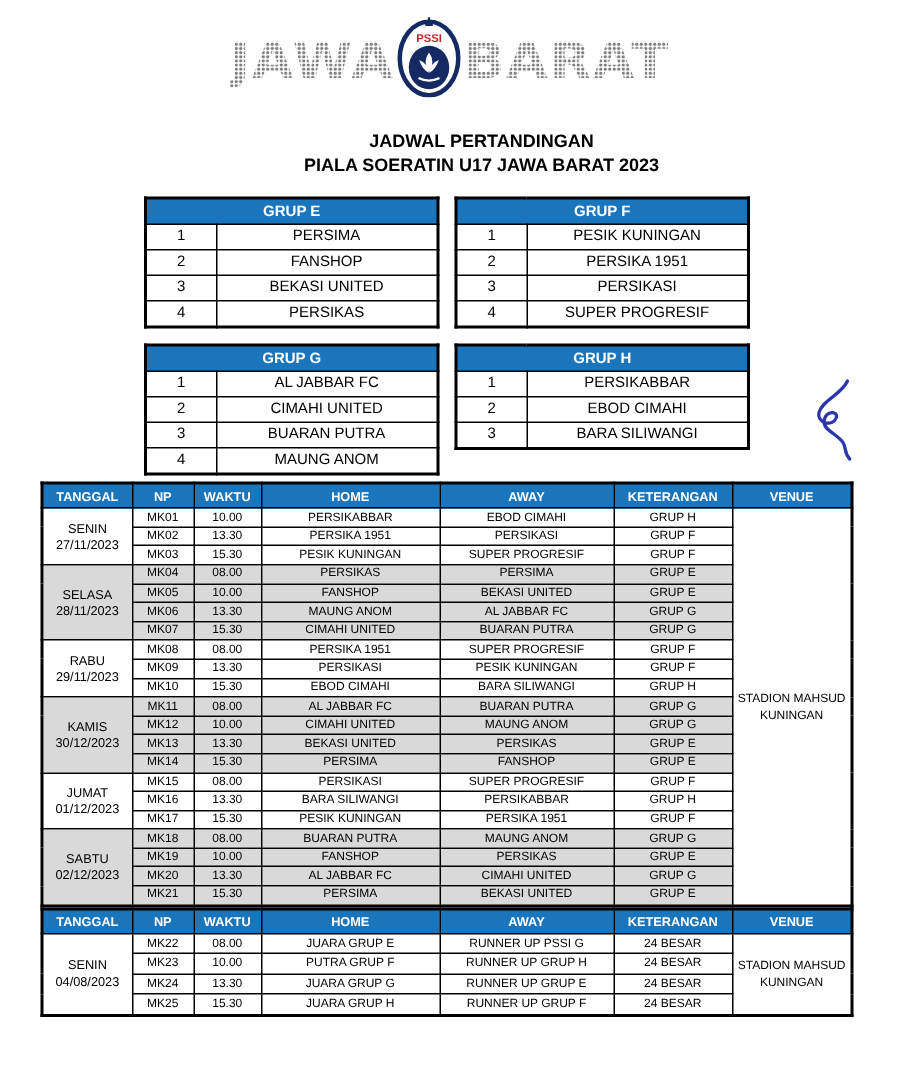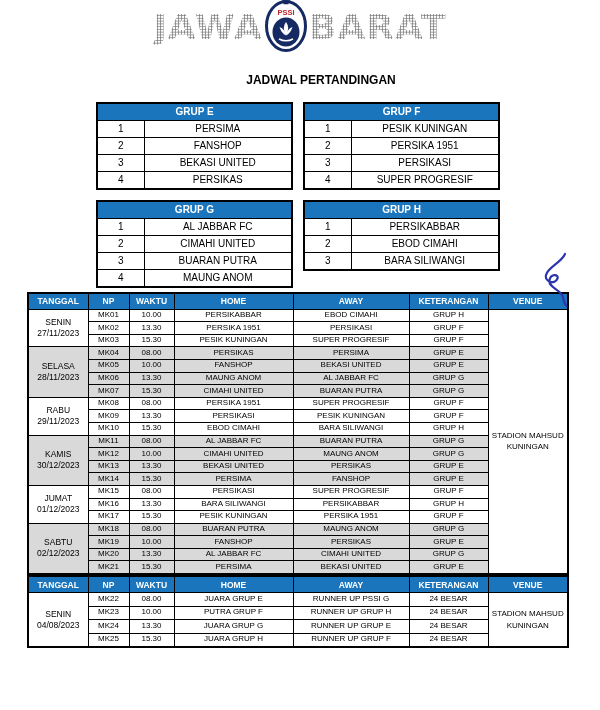--- a/index.html
+++ b/index.html
@@ -10,21 +10,21 @@
   html,body{margin:0;padding:0;}
   body{
     width:600px;height:710px;
     background:#ffffff;
     font-family:"Liberation Sans",sans-serif;
     color:#000;
     position:relative;
     overflow:hidden;
   }
   
-  .brand{ text-align:center; padding-top:0; }
+  .brand{ text-align:center; padding-top:14px; }
   .logo-row{ display:flex; align-items:center; justify-content:center; height:56px; }
   .logo-word{
     font-family:"DejaVu Sans",sans-serif;
     font-weight:800; font-size:36px; letter-spacing:1px; line-height:1;
     background-image:radial-gradient(circle,#7f7f7f 0.9px, rgba(130,130,130,.45) 1.15px, rgba(200,200,200,.15) 1.3px, transparent 1.45px);
     background-size:3px 3px;
     -webkit-background-clip:text; background-clip:text;
     color:transparent;
     transform:scaleY(.92);
   }
@@ -100,20 +100,21 @@
         <path d="M28.5 30 q-2 6.5 -6.5 8.5 q1 -6.5 6.5 -8.5" fill="#ffffff"></path>
         <path d="M15 42 q7 3.5 14 0" stroke="#ffffff" stroke-width="1.6" fill="none"></path>
       </svg>
     </span>
     <span class="logo-word">BARAT</span>
   </div>
 </div>
 
 <div class="titles">
   <div class="title-line">JADWAL PERTANDINGAN</div>
+  <div class="title-line">PIALA SOERATIN U17 JAWA BARAT 2023</div>
 </div>
 
 <div class="groups-grid">
     <table class="group-table">
       <colgroup>
         <col class="numcol">
         <col>
       </colgroup>
       <thead>
         <tr>

